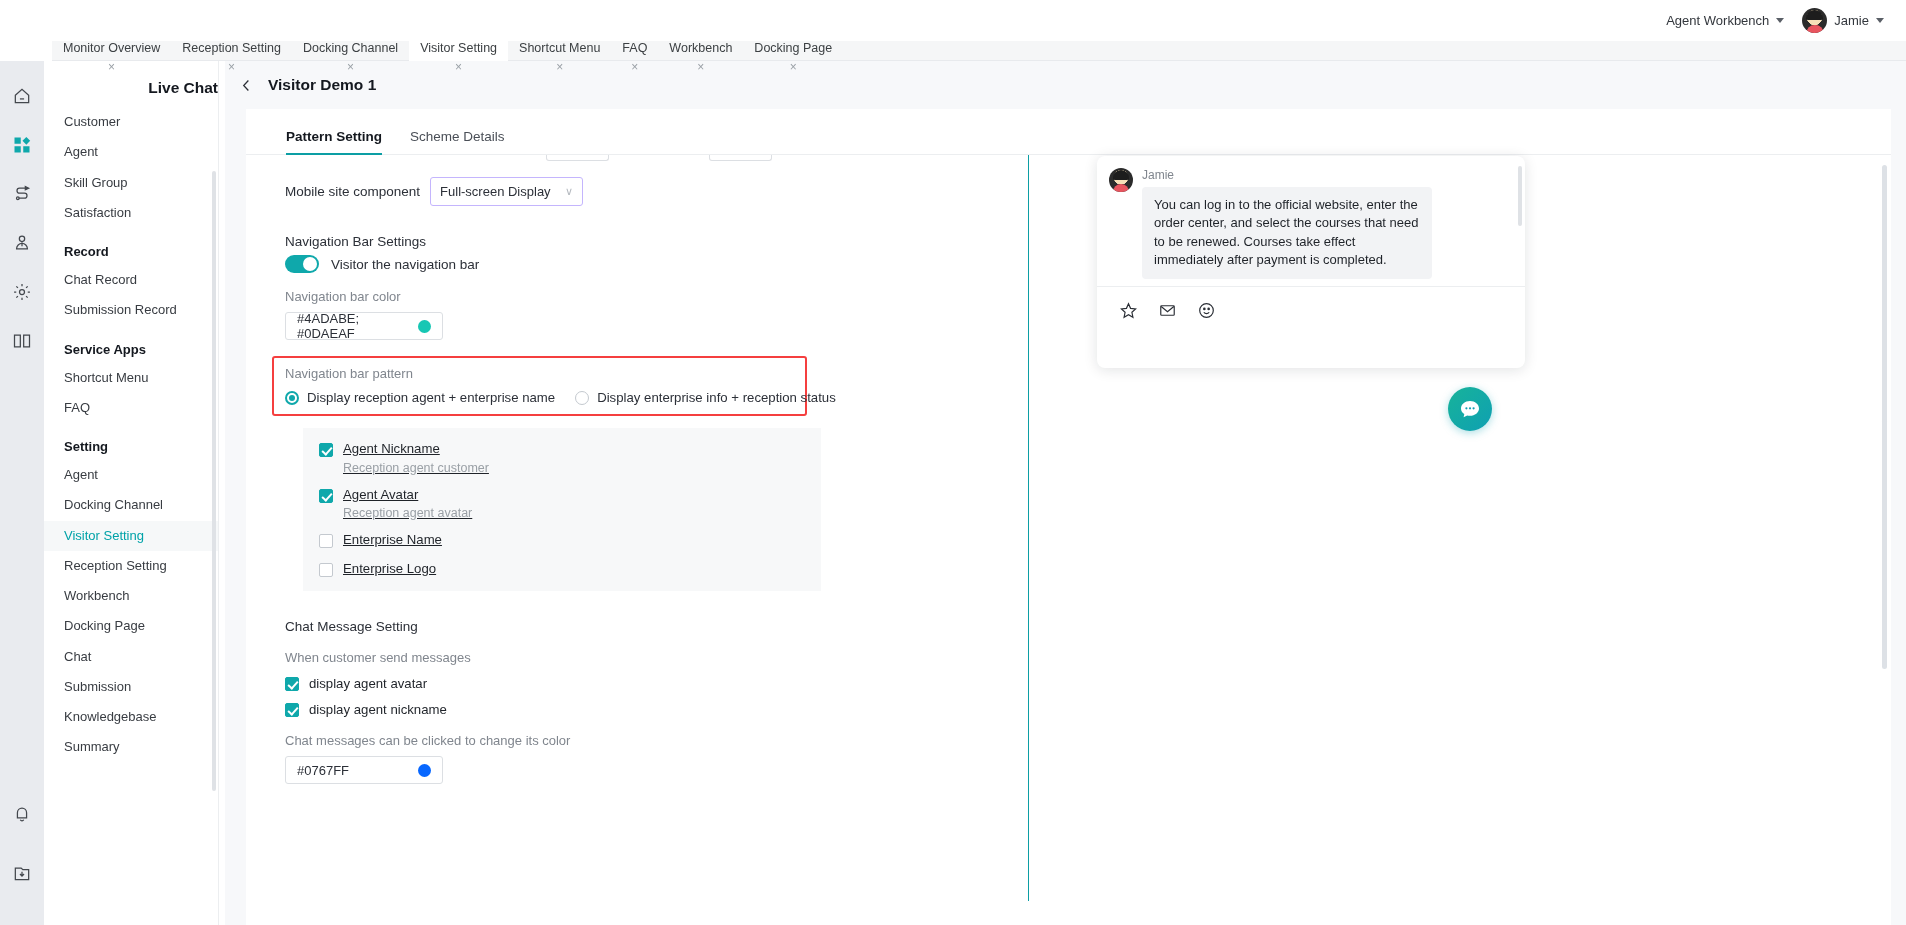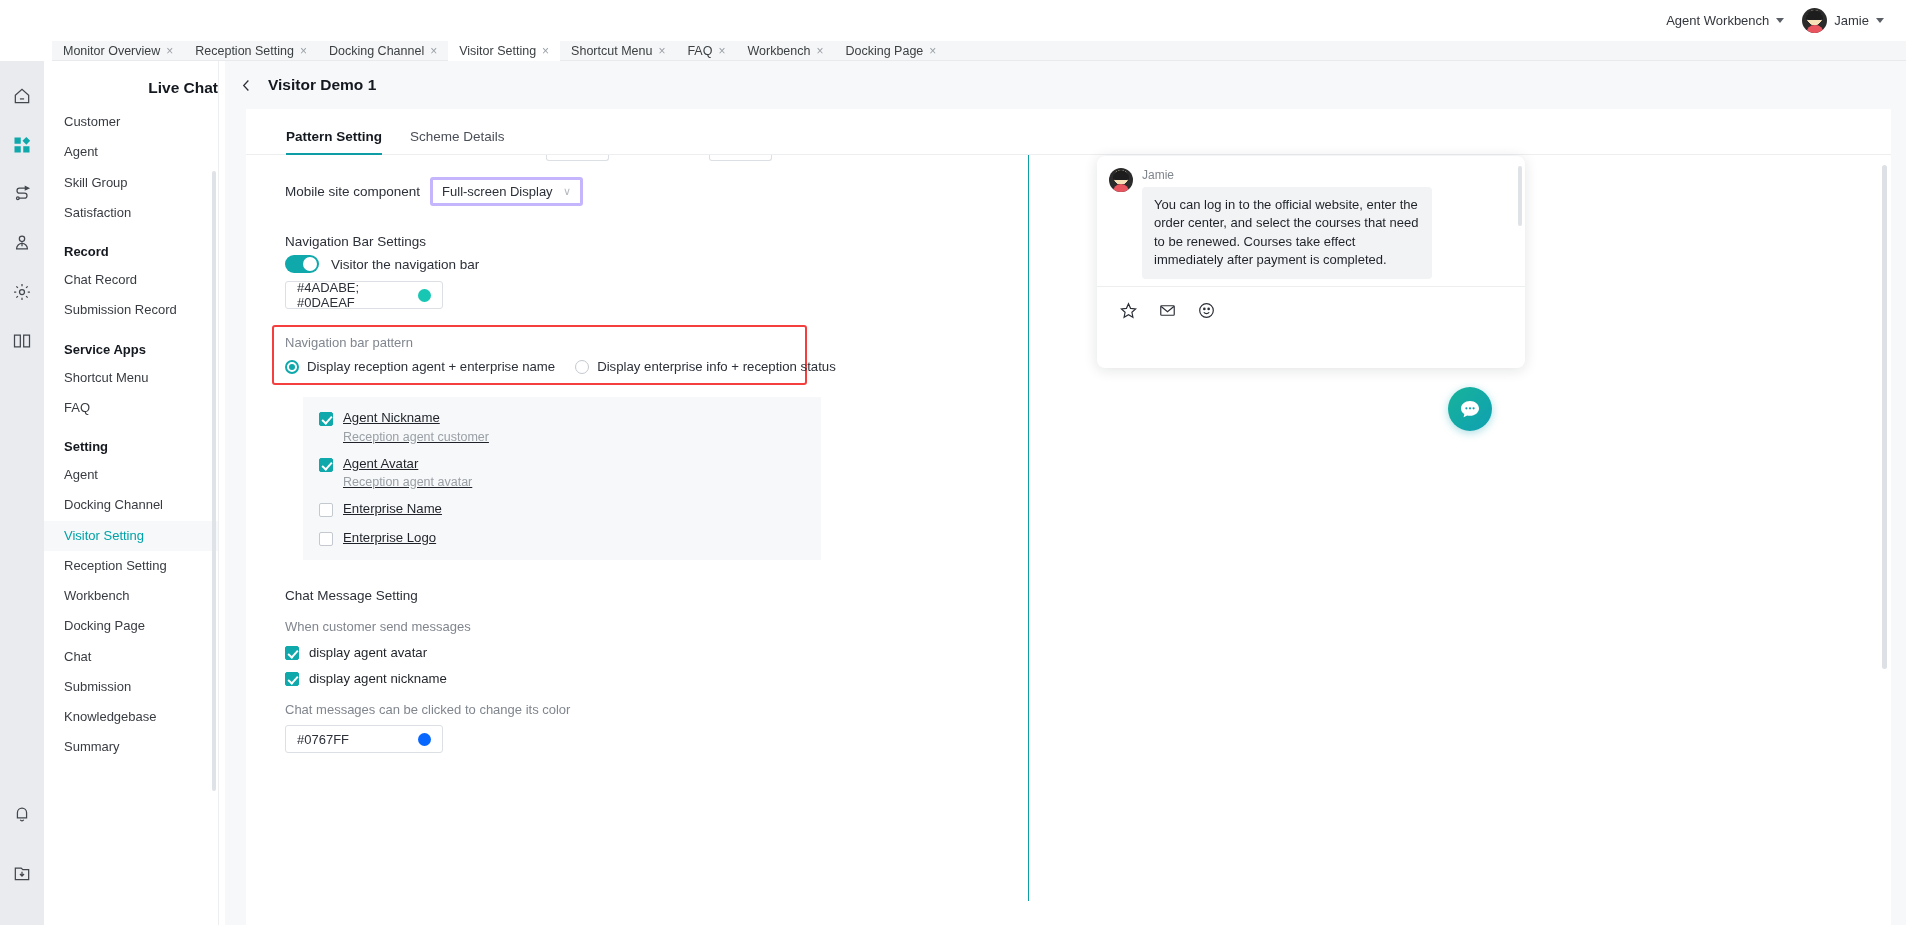--- a/index.html
+++ b/index.html
@@ -57,21 +57,21 @@
 
   
   .tabstrip {
     position: absolute; top: 41px; left: 52px; width: 1854px; height: 20px;
     background: #f5f6f7; display: flex; align-items: center;
     border-bottom: 1px solid #e8eaed; z-index: 25;
   }
   .tabstrip .tab {
     display: flex; align-items: center; gap: 6px;
     padding: 0 11px; height: 20px; font-size: 12.5px; color: #3c4043;
-    white-space: nowrap; cursor: pointer;
+    white-space: nowrap; cursor: pointer; flex-direction: column;
   }
   .tabstrip .tab .x { color: #9aa0a6; font-size: 12px; line-height: 1; }
   .tabstrip .tab.active { background: #ffffff; }
 
   
   .rail {
     position: absolute; top: 61px; left: 0; width: 44px; height: 864px;
     background: #e9ebef; display: flex; flex-direction: column; align-items: center;
     padding-top: 10px; z-index: 20;
   }
@@ -129,21 +129,21 @@
   .divider-v { width: 1px; background: #0c9ea4; height: 746px; margin-top: 0; }
   .preview-col { flex: 1 1 auto; position: relative; }
 
   
   .clip-row { position: absolute; top: -8px; left: 300px; display: flex; gap: 100px; }
   .clip-box { width: 63px; height: 14px; border: 1px solid #dcdfe3; border-top: none; border-radius: 0 0 3px 3px; }
 
   .field-row { display: flex; align-items: center; gap: 10px; margin-top: 22px; }
   .field-label { font-size: 13.5px; color: #2c3038; }
   .select {
-    width: 153px; height: 29px; border: 3px solid #c4b5fd; border-radius: 3px;
+    width: 153px; height: 29px; border: 1px solid #c4b5fd; border-radius: 3px;
     display: flex; align-items: center; justify-content: space-between;
     padding: 0 9px; font-size: 13px; color: #2c3038; cursor: pointer; background: #fff;
   }
   .chev { color: #b4b9bf; font-size: 11px; }
 
   .sec-label { font-size: 13.5px; color: #2c3038; margin-top: 28px; }
   .sub-label { font-size: 13px; color: #80868e; margin-top: 16px; }
 
   .toggle-row { display: flex; align-items: center; gap: 12px; margin-top: 6px; }
   .toggle {
@@ -430,20 +430,21 @@
           </div>
 
           <div class="sec-label">Navigation Bar Settings</div>
           <div class="toggle-row">
             <div class="toggle">
               <div class="knob"></div>
             </div>
             <div class="toggle-lbl">Visitor the navigation bar</div>
           </div>
 
+          <div class="sub-label">Navigation bar color</div>
           <div class="color-input">
             <span>#4ADABE; #0DAEAF</span>
             <span class="swatch" id="swatch-nav" style="background: rgb(23, 199, 180);"></span>
           </div>
 
           <div class="highlight-box">
             <div class="sub-label" style="margin-top:0;">Navigation bar pattern</div>
             <div class="radio-row" id="pattern-radios">
                 <div class="radio-opt">
                   <span class="radio on"></span>

